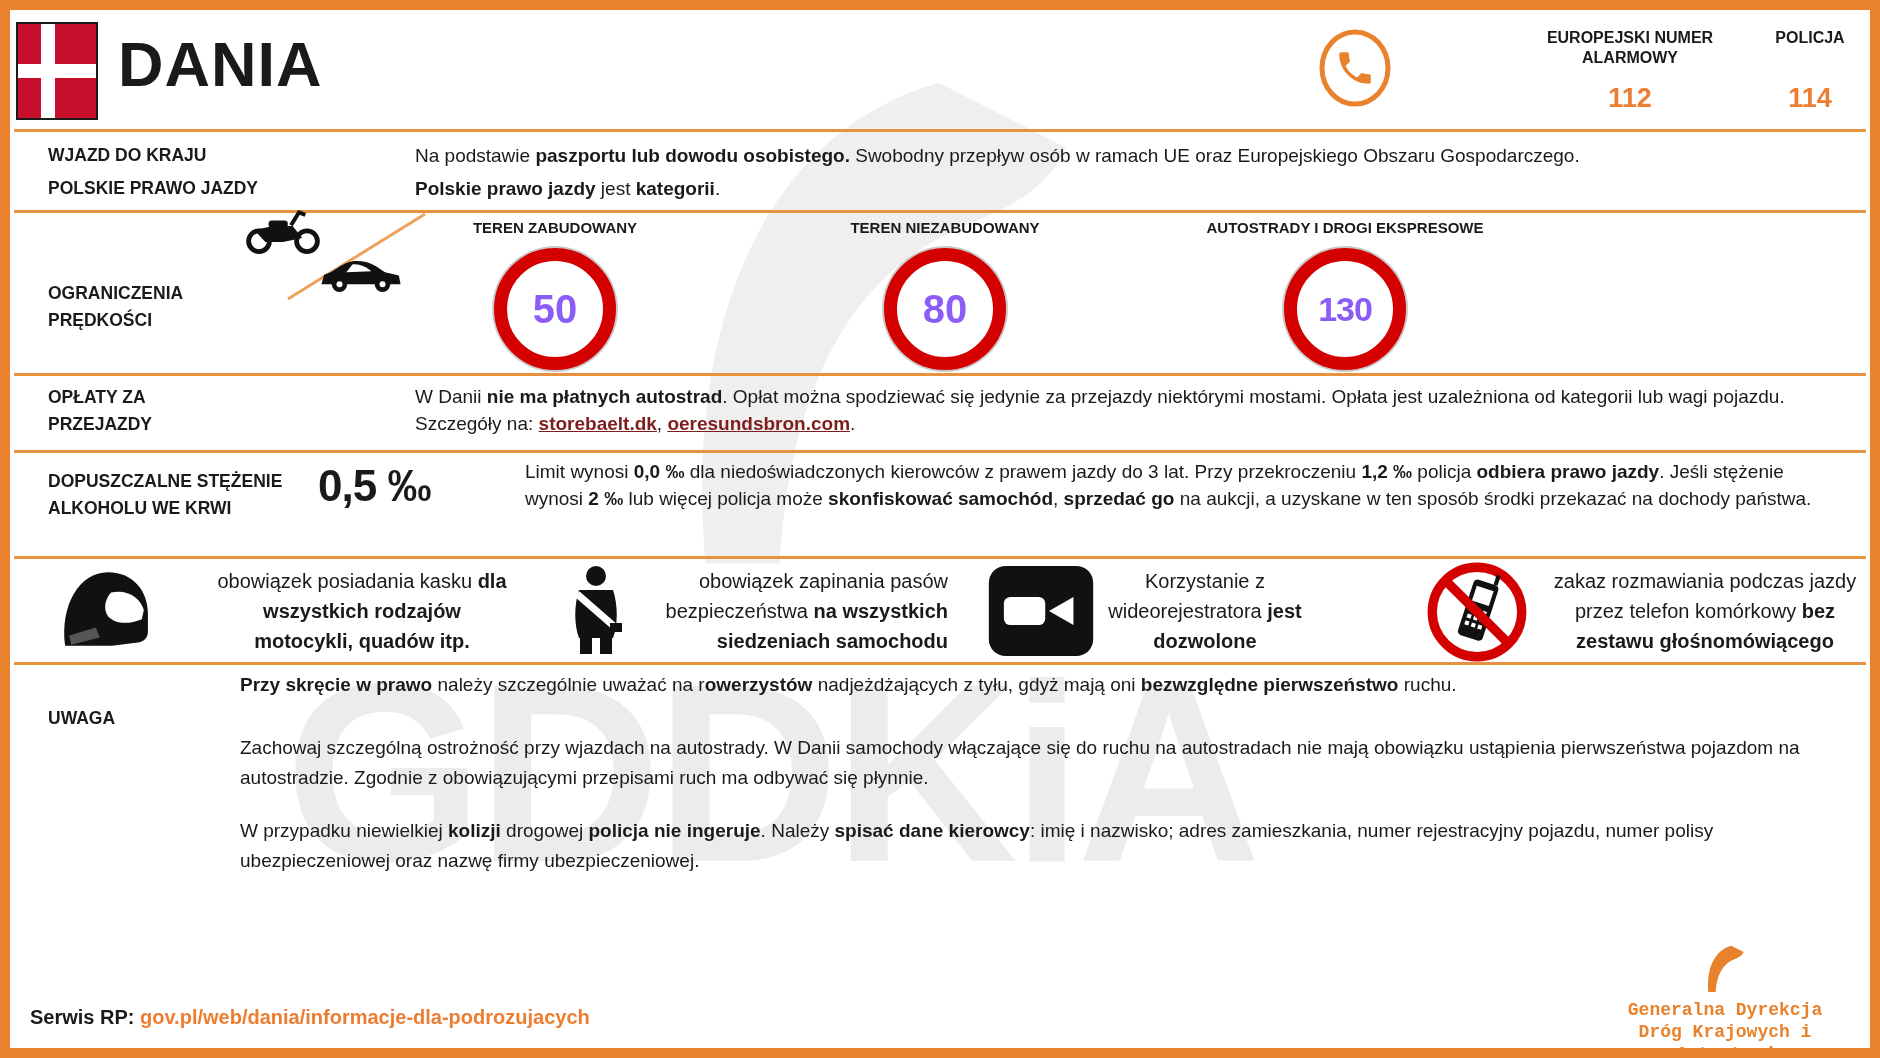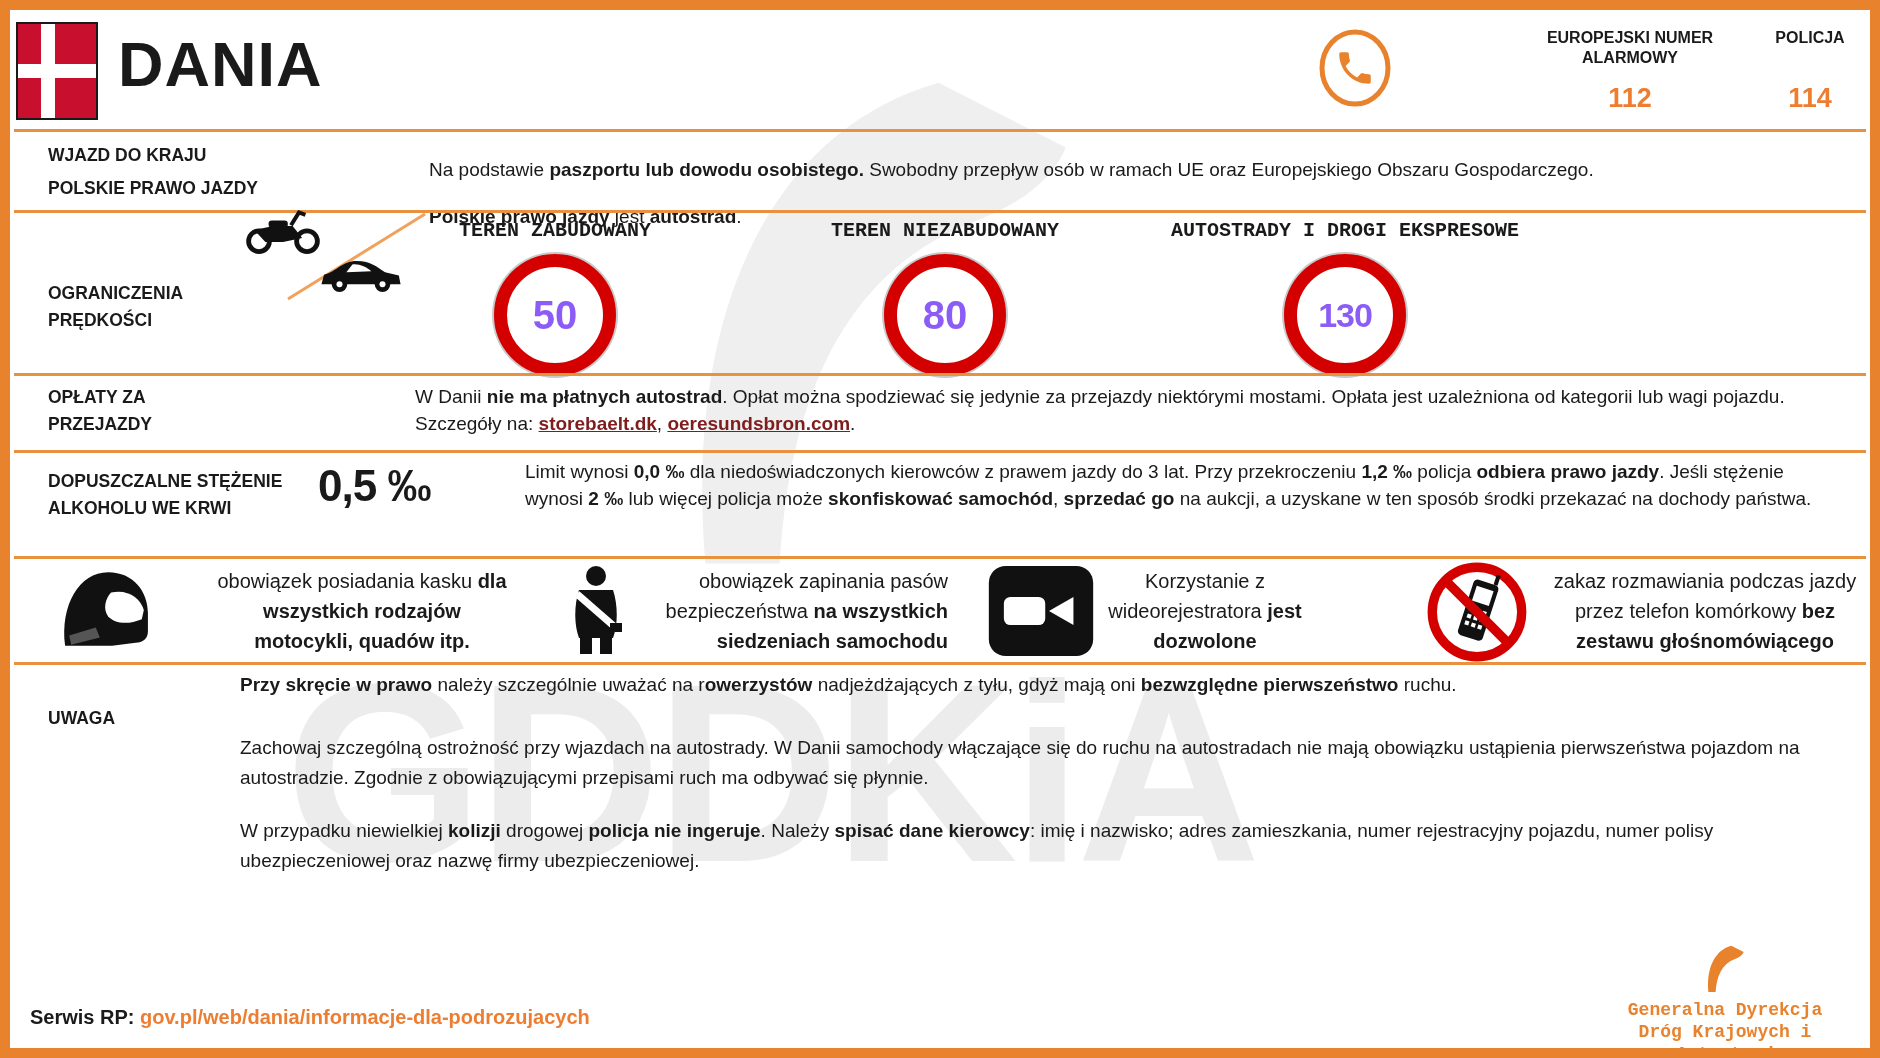--- a/index.html
+++ b/index.html
@@ -24,26 +24,26 @@
   .flag .h{position:absolute;left:0;top:40px;width:100%;height:14px;background:#fff;}
   .country{position:absolute;left:118px;top:30px;font-size:63px;font-weight:700;letter-spacing:1px;line-height:68px;}
   .emg-block{position:absolute;top:28px;height:86px;display:flex;flex-direction:column;justify-content:space-between;text-align:center;}
   .emg-label{font-size:16px;font-weight:700;line-height:20px;text-align:center;}
   .emg-num{font-size:27px;font-weight:700;color:#ED7D31;}
 
   
   .seclabel{font-weight:700;font-size:17.5px;line-height:33px;}
   .seclabel.tight{line-height:27px;}
   .bodytext{font-size:19px;line-height:33px;}
-  .bodytext p{margin:14px;}
+  .bodytext p{margin:0;}
   .par{font-size:19px;line-height:27px;}
 
   
   .sign-col{text-align:center;}
-  .sign-header{font-size:20px;font-weight:700;font-family:Liberation Mono, monospace;}
+  .sign-header{font-size:15px;font-weight:700;}
   .sign-circle{width:96px;height:96px;border-radius:50%;border:13px solid #D40000;background:#fff;
                box-shadow:0 0 0 2px #c9c9c9;display:flex;align-items:center;justify-content:center;
                margin:12px auto 0;font-weight:700;font-size:40px;color:#8b5cf6;}
   .sign-circle.num130{font-size:34px;letter-spacing:-1px;}
 
   .limit-val{font-size:44px;font-weight:700;letter-spacing:-1px;}
 
   .rule-text{font-size:20px;line-height:30px;text-align:center;}
 
   .uwaga-p{font-size:19px;line-height:30px;margin:0;}
@@ -92,21 +92,21 @@
   </div>
 
   <div class="hr" style="top:129px;"></div>
 
   <div class="abs z1 seclabel" style="left:48px;top:139px;">
     <div>WJAZD DO KRAJU</div>
     <div>POLSKIE PRAWO JAZDY</div>
   </div>
   <div class="abs z1 bodytext" style="left:415px;top:139px;width:1440px;">
     <p><span>Na podstawie </span><span class="b">paszportu lub dowodu osobistego.</span><span> Swobodny przepływ osób w ramach UE oraz Europejskiego Obszaru Gospodarczego.</span></p>
-    <p><span class="b">Polskie prawo jazdy</span><span> jest </span><span class="b">autostrad</span><span>.</span></p>
+    <p><span class="b">Polskie prawo jazdy</span><span> jest </span><span class="b">kategorii</span><span>.</span></p>
   </div>
 
   <div class="hr" style="top:210px;"></div>
 
   <div class="abs z1 seclabel tight" style="left:48px;top:280px;">
     <div>OGRANICZENIA</div>
     <div>PRĘDKOŚCI</div>
   </div>
 
   <svg class="abs z1" style="left:282px;top:208px;width:148px;height:96px;" viewBox="0 0 148 96">

